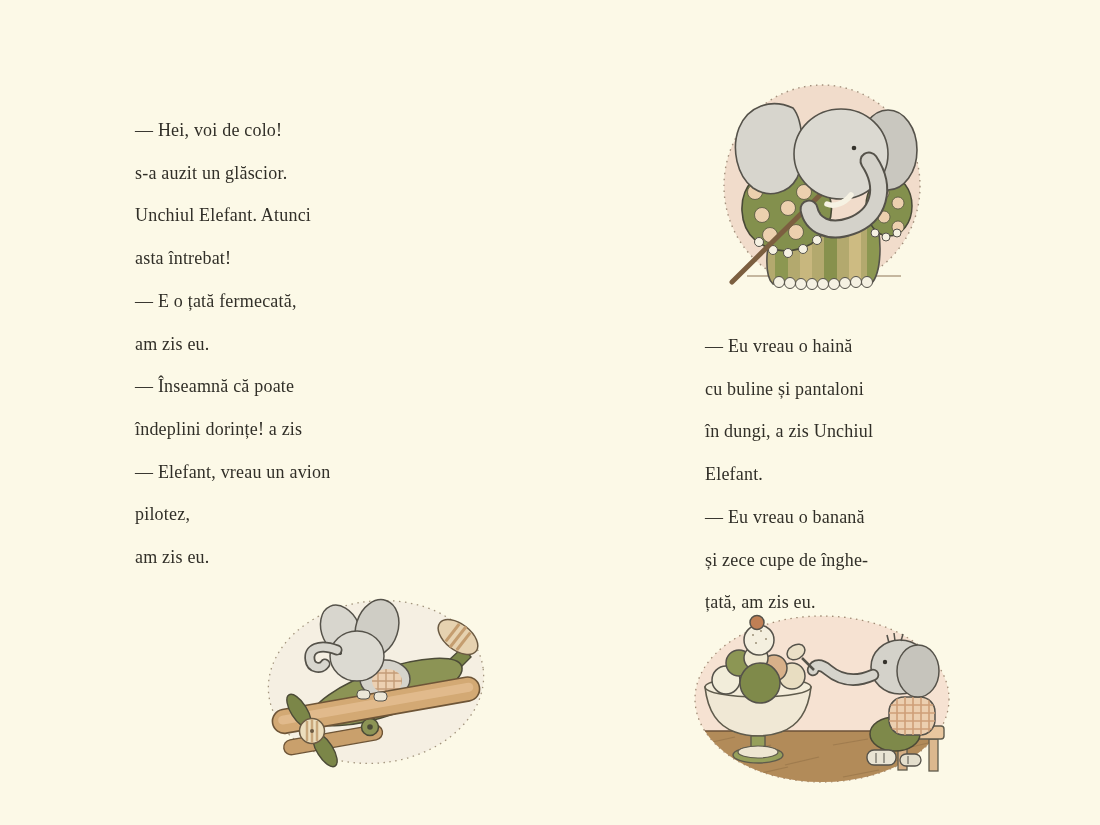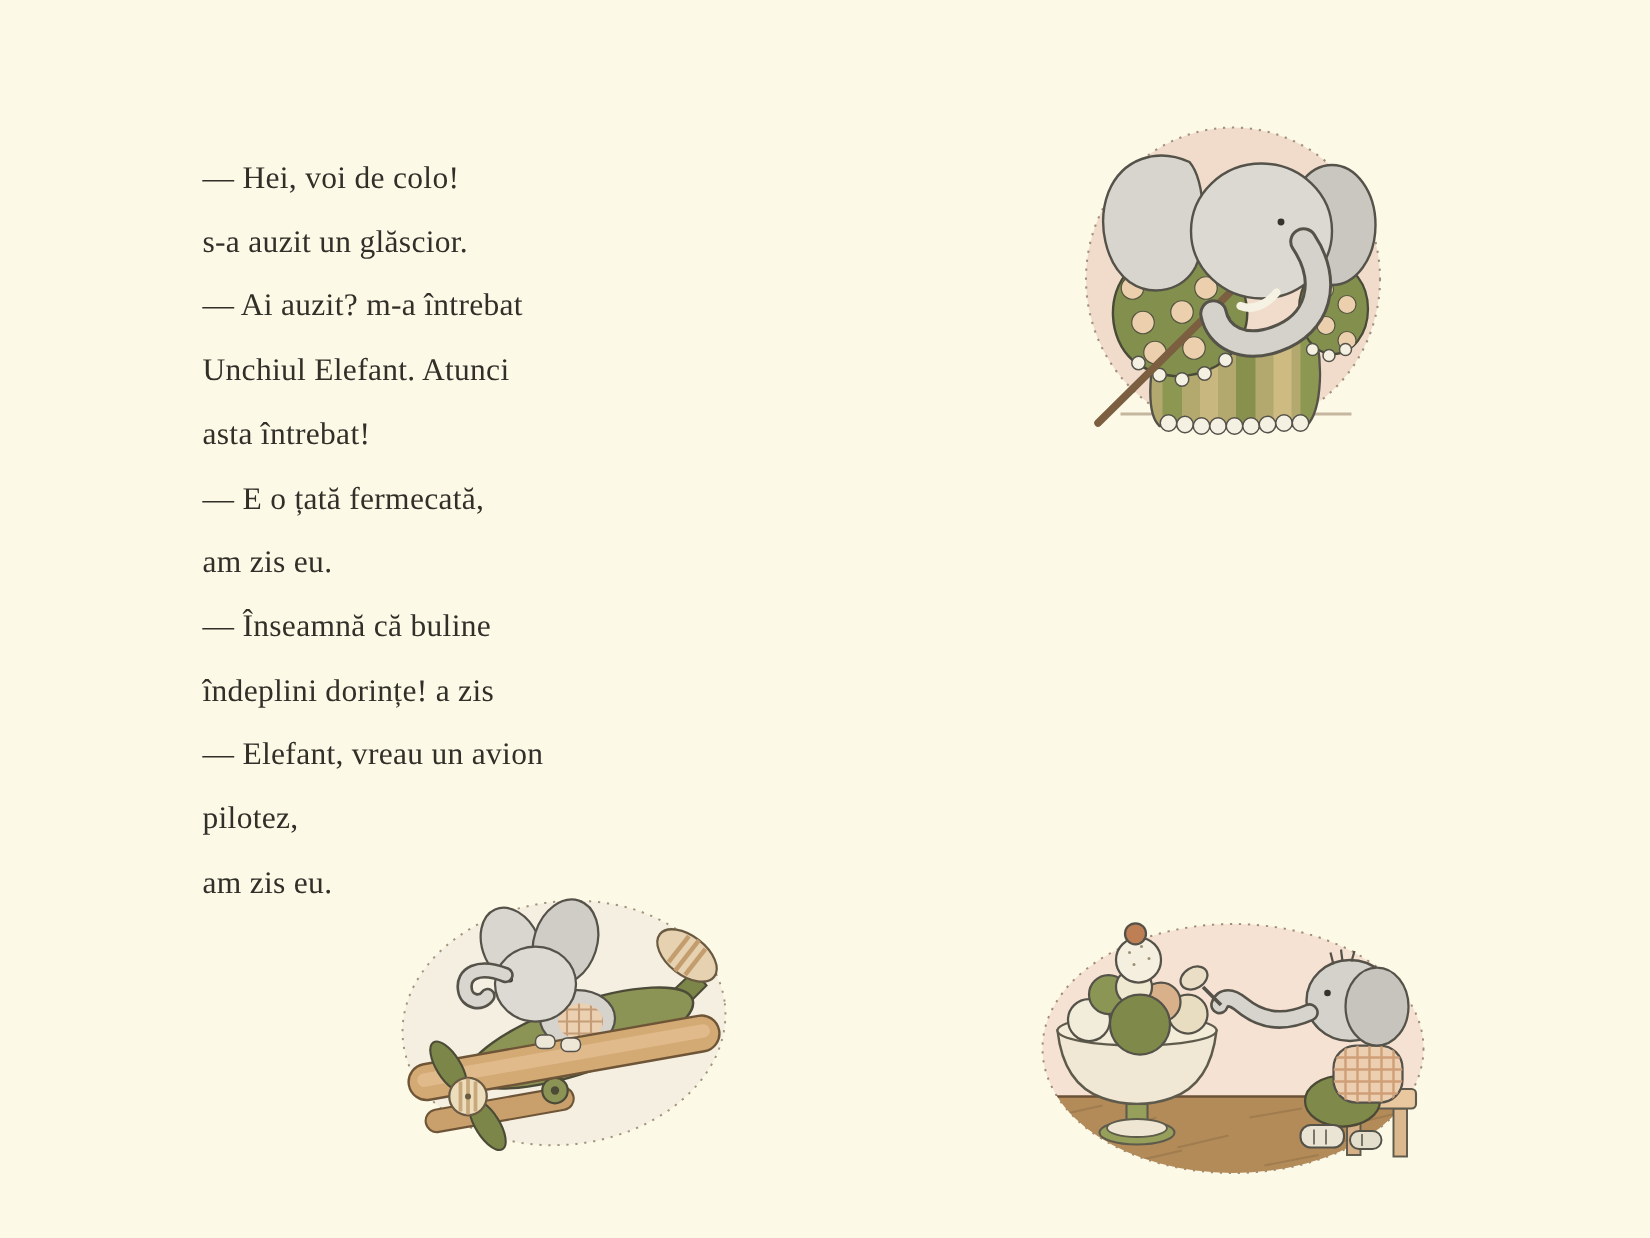--- a/index.html
+++ b/index.html
@@ -6,49 +6,58 @@
   body {
     width:1100px; height:825px;
     background:#fcf9e7;
     font-family:"Liberation Serif", "DejaVu Serif", serif;
     overflow:hidden;
   }
   .spread { position:relative; width:1100px; height:825px; }
   .text-col {
     position:absolute;
     color:#312f28;
-    font-size:21px;
+    font-size:18px;
     line-height:42.7px;
     letter-spacing:0.2px;
     white-space:nowrap;
+    margin-top:12px;
   }
   #left-text  { left:135px; top:97px;  }
   #right-text { left:705px; top:313px; }
   .illus { position:absolute; }
 </style>
 </head>
 <body>
 
 <div class="spread">
 
   <div class="text-col" id="left-text">
     <div>— Hei, voi de colo!</div>
     <div>s-a auzit un glăscior.</div>
-    <div>— Ai auzit? m-a întrebat</div>
     <div>Unchiul Elefant. Atunci</div>
     <div>asta întrebat!</div>
     <div>— E o țată fermecată,</div>
     <div>am zis eu.</div>
-    <div>— Înseamnă că buline</div>
+    <div>— Înseamnă că poate</div>
     <div>îndeplini dorințe! a zis</div>
     <div>— Elefant, vreau un avion</div>
     <div>pilotez,</div>
     <div>am zis eu.</div>
   </div>
 
+  <div class="text-col" id="right-text">
+    <div>— Eu vreau o haină</div>
+    <div>cu buline și pantaloni</div>
+    <div>în dungi, a zis Unchiul</div>
+    <div>Elefant.</div>
+    <div>— Eu vreau o banană</div>
+    <div>și zece cupe de înghe-</div>
+    <div>țată, am zis eu.</div>
+  </div>
 
   <svg class="illus" style="left:701px; top:76px;" width="238" height="238" viewBox="0 0 238 238">
     <defs>
       <clipPath id="coatClip1">
           <path d="M52,104 C36,120 38,150 54,164 C70,177 92,178 110,168 C126,158 134,140 129,122 C123,103 106,94 88,94 C74,94 62,96 52,104 Z"></path>
         </clipPath>
       <clipPath id="sleeveClip1">
           <ellipse cx="188" cy="130" rx="23" ry="30"></ellipse>
         </clipPath>
       <clipPath id="skirtClip1">

